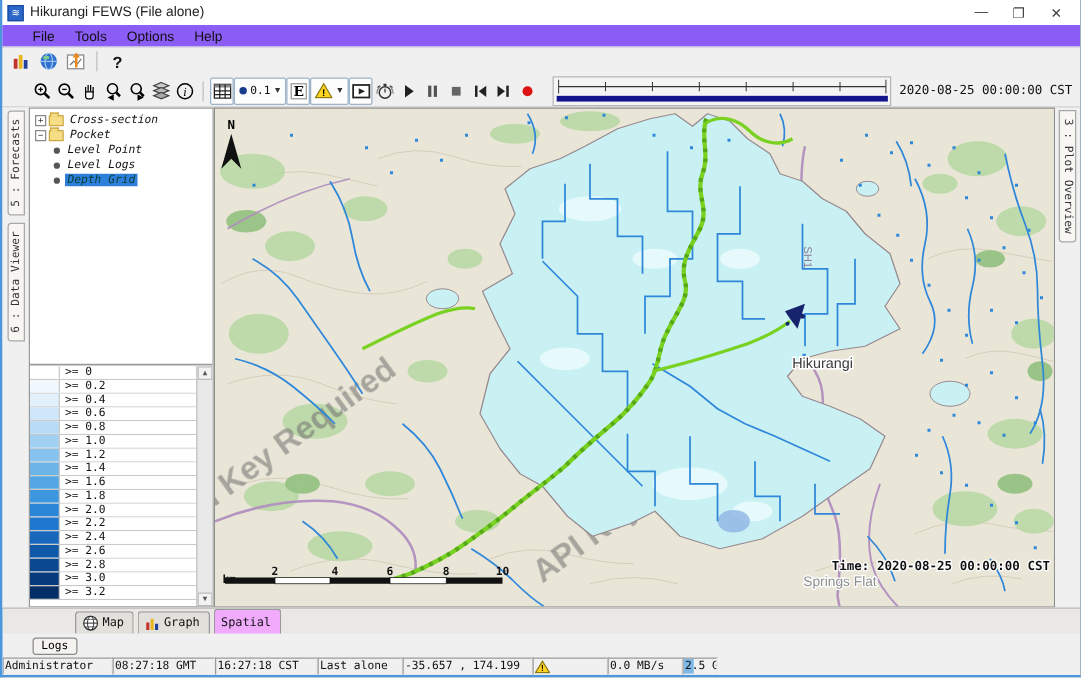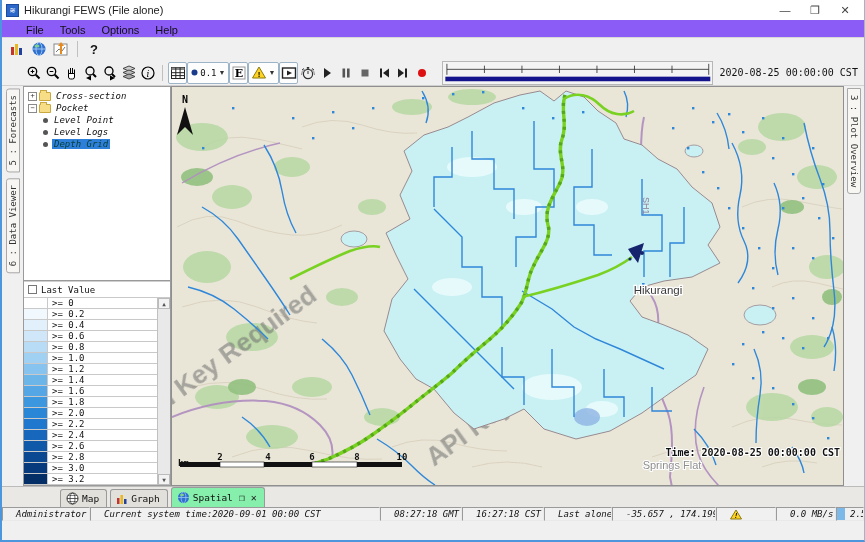--- a/index.html
+++ b/index.html
@@ -73,28 +73,28 @@
   .sarrow { height:11px; background:#f2f2f2; border:1px solid #bbb; font-size:6px; text-align:center; line-height:9px; color:#555; }
 
   .mapwrap { flex:1 1 auto; border:1px solid #8f8f8f; overflow:hidden; background:#e9e6d8; }
   .mapwrap svg { display:block; }
 
   
   .tabrow { height:21px; flex:0 0 auto; background:#e9e8e4; display:flex; align-items:flex-end; padding-left:58px; border-top:1px solid #bbb; }
   .btab { display:flex; align-items:center; gap:3px; border:1px solid #9a9a9a; border-bottom:none;
           background:#e2e0db; padding:2px 7px 2px 5px; margin-right:3px; border-radius:3px 3px 0 0;
           font-family:"DejaVu Sans Mono", monospace; font-size:9.5px; height:18px; }
-  .btab.active { background:#86efac; height:20px; }
+  .btab.active { background:#f0abfc; height:20px;flex-direction:column; }
   .tab-ctl { font-size:10px; color:#222; margin-left:3px; line-height:10px; }
   .logsrow { height:19px; flex:0 0 auto; background:#f0f0f0; display:flex; align-items:center; padding-left:24px; }
   .logs-btn { border:1px solid #8a8a8a; background:#f4f3ef; border-radius:3px; font-family:"DejaVu Sans Mono", monospace;
               font-size:9px; padding:1px 6px; }
   .statusbar { height:14px; flex:0 0 auto; display:flex; background:#f0f0f0; font-family:"DejaVu Sans Mono", monospace; font-size:9px; }
-  .scell { border:1px solid; border-color:#9a9a9a #e9e9e9 #e9e9e9 #9a9a9a; padding:0 13px; white-space:nowrap;
-           overflow:hidden; display:flex; align-items:center;font-style:italic; }
+  .scell { border:1px solid; border-color:#9a9a9a #e9e9e9 #e9e9e9 #9a9a9a; padding:0 1px; white-space:nowrap;
+           overflow:hidden; display:flex; align-items:center; }
   .scell.grow { flex:1 1 auto; }
   .memcell { position:relative; }
   .memfill { position:absolute; left:0; top:0; bottom:0; width:30%; background:#7cb9e8; }
   .memtext { position:relative; }
 </style>
 </head>
 <body>
 
 <div class="window">
 
@@ -315,24 +315,20 @@
           <span class="bullet"></span>
           <span class="tlabel">Level Logs</span>
         </div>
         <div class="trow child">
           <span class="bullet"></span>
           <span class="tlabel selected">Depth Grid</span>
         </div>
       </div>
 
       <div class="legend">
-        <div class="legend-head">
-          <span class="cbox"></span>
-          <span>Last Value</span>
-        </div>
         <div class="legend-body">
           <div class="legend-rows">
             <div class="lrow">
                 <span class="lswatch" style="background-color: rgb(255, 255, 255);"></span>
                 <span class="llabel">&gt;= 0</span>
               </div>
             <div class="lrow">
                 <span class="lswatch" style="background-color: rgb(242, 249, 254);"></span>
                 <span class="llabel">&gt;= 0.2</span>
               </div>
@@ -646,24 +642,26 @@
           <ellipse cx="6.5" cy="6.5" rx="2.4" ry="5.5" fill="none" stroke="#9cc4f0" stroke-width="0.8"></ellipse>
           <line x1="1" y1="6.5" x2="12" y2="6.5" stroke="#9cc4f0" stroke-width="0.8"></line>
           <ellipse cx="5" cy="4" rx="2" ry="1.2" fill="#7fd08a"></ellipse>
         </svg>
       <span>Spatial</span>
       <span class="tab-ctl">❐</span>
       <span class="tab-ctl" style="font-weight:bold;">✕</span>
     </span>
   </div>
 
+  <div class="logsrow">
+    <button class="logs-btn">Logs</button>
+  </div>
 
   <div class="statusbar">
     <span class="scell" style="width:88px;">Administrator</span>
-    <span class="scell grow">Current system time:2020-09-01 00:00 CST</span>
     <span class="scell" style="width:82px;">08:27:18 GMT</span>
     <span class="scell" style="width:82px;">16:27:18 CST</span>
     <span class="scell" style="width:68px;">Last alone</span>
     <span class="scell" style="width:104px;">-35.657 , 174.199</span>
     <span class="scell" style="width:60px; justify-content:flex-start;">
       <svg width="12" height="11">
           <polygon points="6,1 11.5,10 0.5,10" fill="#ffd321" stroke="#8a7a10"></polygon>
           <text x="6" y="9" text-anchor="middle" font-size="7" font-weight="bold">!</text>
         </svg>
     </span>

